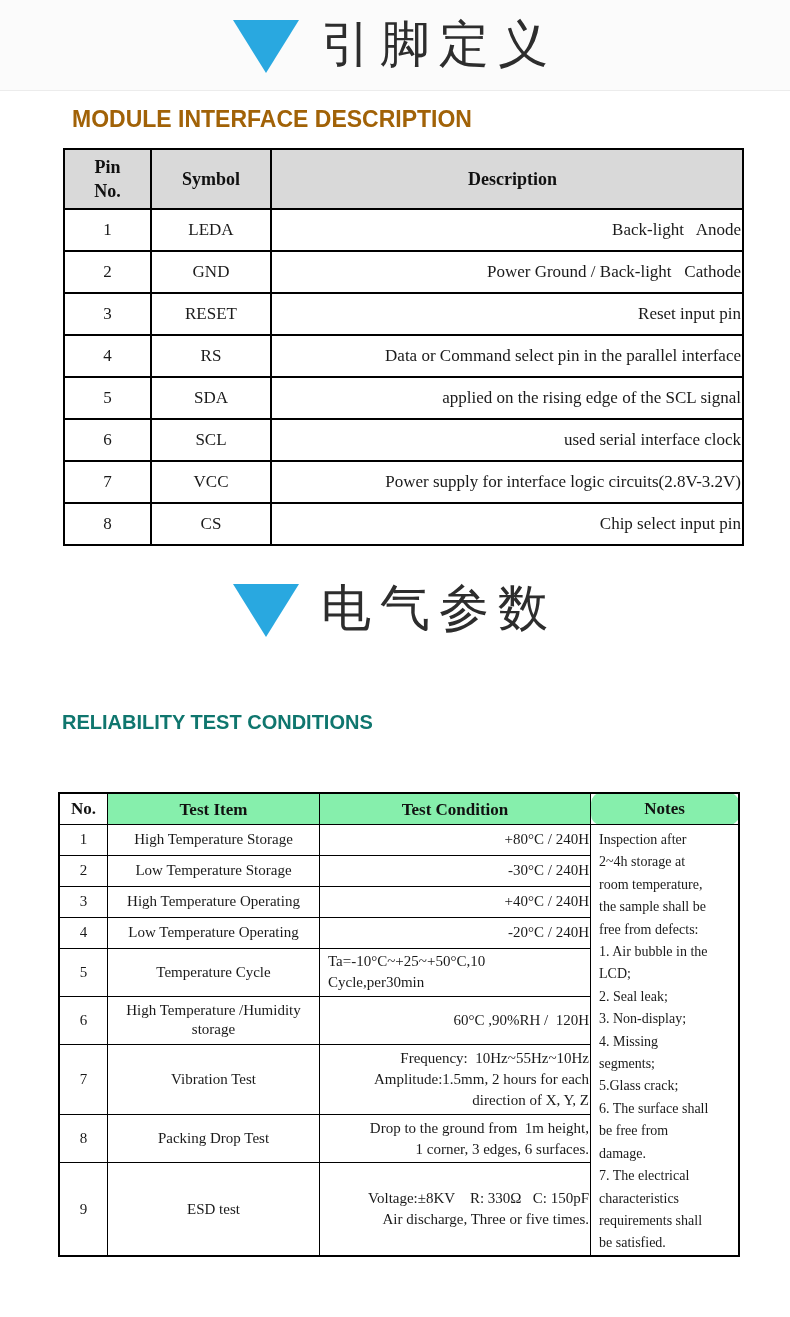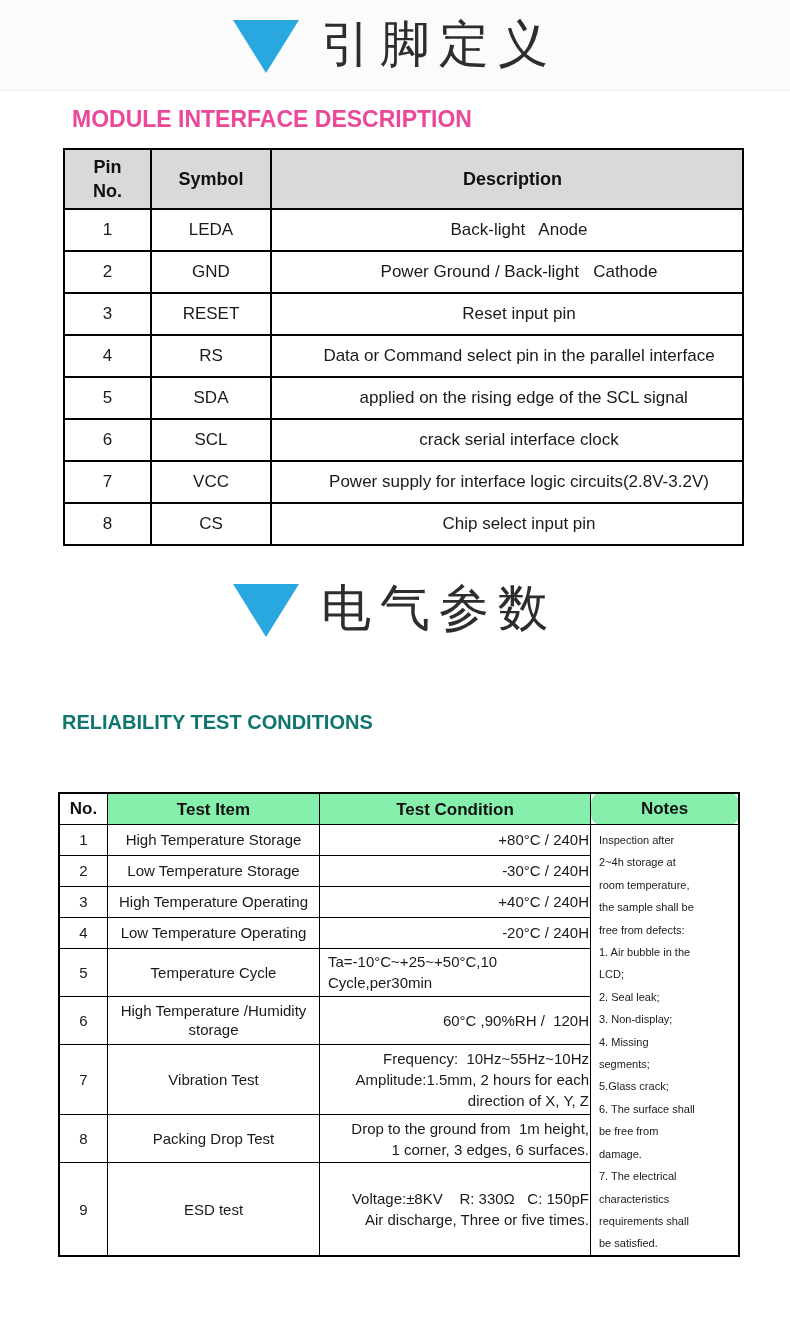--- a/index.html
+++ b/index.html
@@ -25,40 +25,40 @@
     border-right:33px solid transparent;
     border-top:53px solid #29a8e0;
     margin-top:4px;
   }
   .cjk {
     font-size:50px; line-height:60px; color:#2d2d2d;
     letter-spacing:9px; font-weight:500;
   }
   .h-module {
     position:absolute; top:106px; left:72px;
-    font-size:23px; font-weight:bold; color:#ec4899;
+    font-size:23px; font-weight:bold; color:#a16207;
   }
   .h-reliability {
     position:absolute; top:711px; left:62px;
     font-size:20px; font-weight:bold; color:#0f766e;
   }
-  table { border-collapse:collapse; position:absolute; table-layout:fixed; }
+  table { border-collapse:collapse; position:absolute; table-layout:fixed;font-family:Liberation Serif, serif; }
 
   
   .t1 { top:148px; left:63px; width:664px; border:2px solid #000; }
   .t1 th, .t1 td { border:2px solid #000; overflow:hidden; }
   .t1 th {
     background:#d9d9d9; font-size:18px; font-weight:bold;
     height:56px; text-align:center; color:#111;
   }
   .t1 th.c-pin { white-space:pre-line; line-height:24px; }
   .t1 td { height:38px; font-size:17px; }
   .c-pin  { width:83px;  text-align:center; }
   .c-sym  { width:116px; text-align:center; }
-  .c-desc { width:457px; text-align:center; padding-left:25px; white-space:pre-wrap; }
+  .c-desc { width:457px; text-align:right; padding-left:25px; white-space:pre-wrap; }
 
   
   .t2 { top:792px; left:58px; width:679px; border:2px solid #000; }
   .t2 th, .t2 td { border:1px solid #000; overflow:hidden; }
   .t2 th {
     background:#86efac; font-size:17px; font-weight:bold;
     height:28px; text-align:center; color:#111;
   }
   .t2 th.no-head { background:#ffffff; }
   .t2 td { font-size:15px; color:#1a1a1a; }
@@ -66,21 +66,21 @@
   .c-item  { width:209px; text-align:center; line-height:19px; }
   .c-cond  { width:268px; text-align:right; white-space:pre-wrap; line-height:21px; }
   .c-cond.left { text-align:left; padding-left:8px; }
   .c-notes {
     width:147px; vertical-align:top; text-align:left;
     padding:4px 2px 0 8px;
     border-radius:10px;
   }
   .r30 { height:29px; } .r46 { height:45px; } .r66 { height:65px; } .r88 { height:87px; }
   .note-p {
-    margin:0; font-size:11px; line-height:22.4px; white-space:pre-wrap;
+    margin:0; font-size:14px; line-height:22.4px; white-space:pre-wrap;
   }
 </style>
 </head>
 <body>
 
 <div class="top-band"></div>
 
 <div class="section-title first">
   <span class="tri"></span>
   <span class="cjk">引脚定义</span>
@@ -117,21 +117,21 @@
     <td class="c-desc">Data or Command select pin in the parallel interface</td>
   </tr>
   <tr>
     <td class="c-pin">5</td>
     <td class="c-sym">SDA</td>
     <td class="c-desc">  applied on the rising edge of the SCL signal</td>
   </tr>
   <tr>
     <td class="c-pin">6</td>
     <td class="c-sym">SCL</td>
-    <td class="c-desc">crack serial interface clock</td>
+    <td class="c-desc">used serial interface clock</td>
   </tr>
   <tr>
     <td class="c-pin">7</td>
     <td class="c-sym">VCC</td>
     <td class="c-desc">Power supply for interface logic circuits(2.8V-3.2V)</td>
   </tr>
   <tr>
     <td class="c-pin">8</td>
     <td class="c-sym">CS</td>
     <td class="c-desc">Chip select input pin</td>

